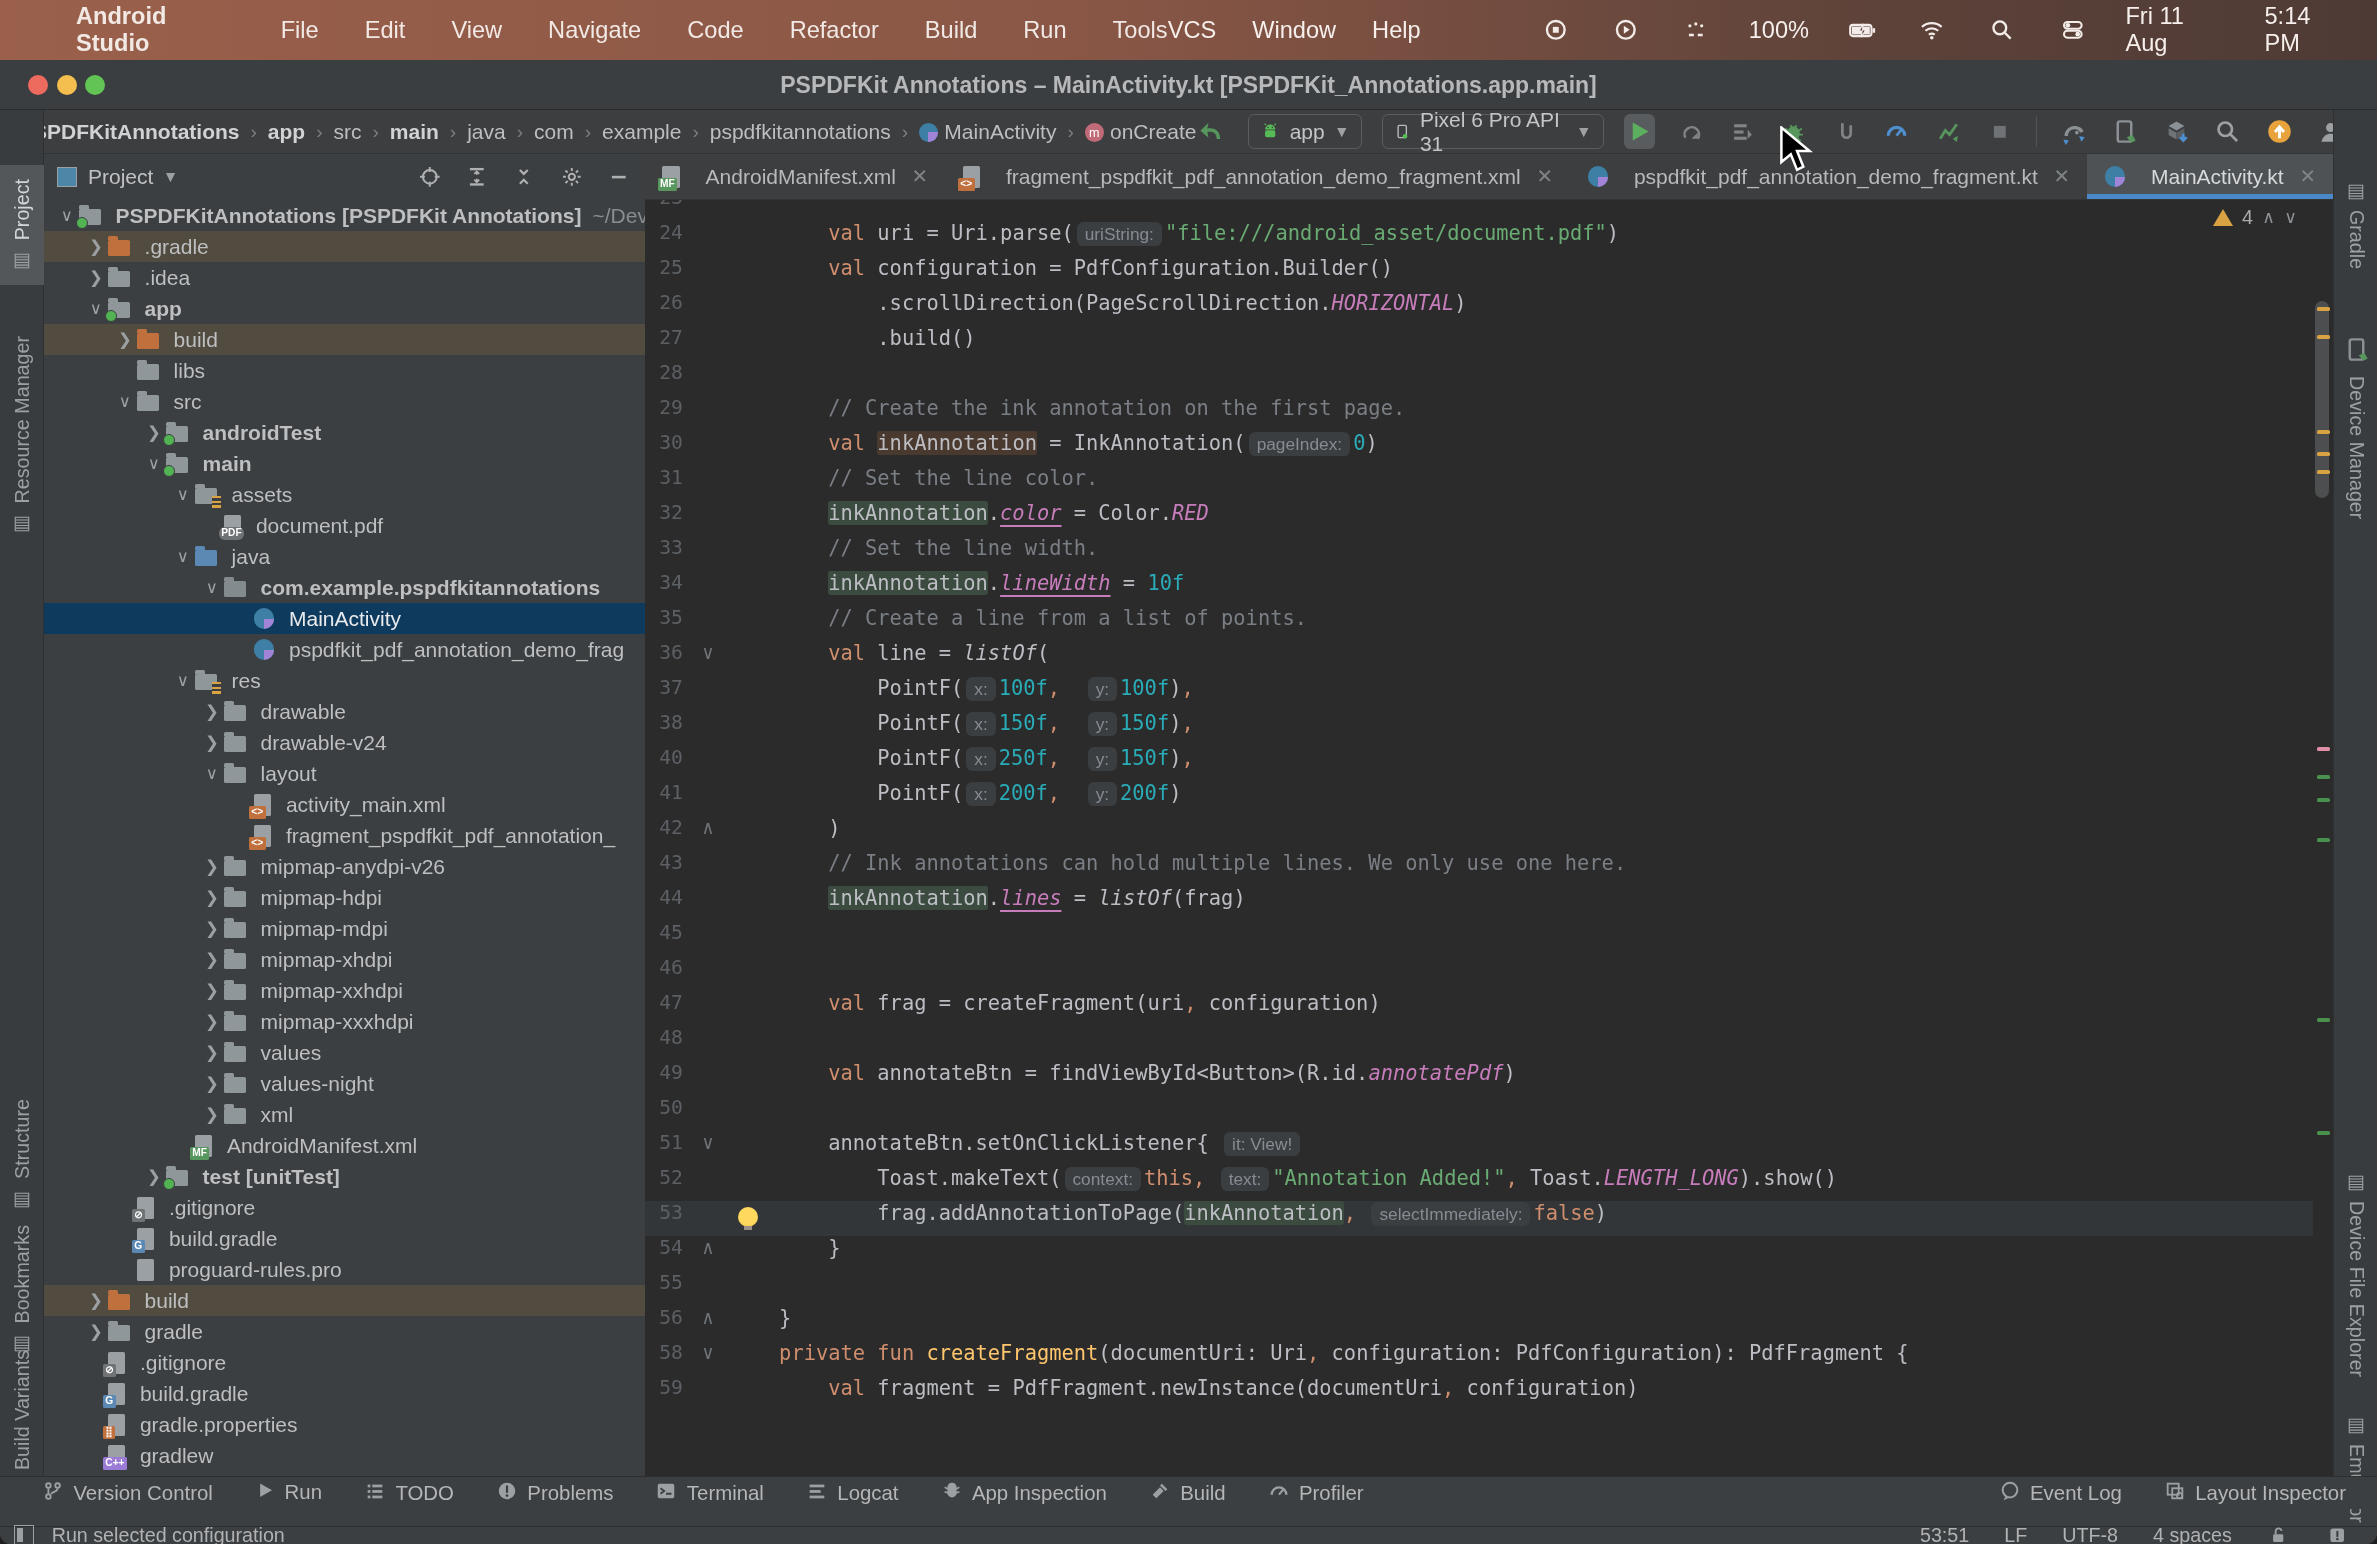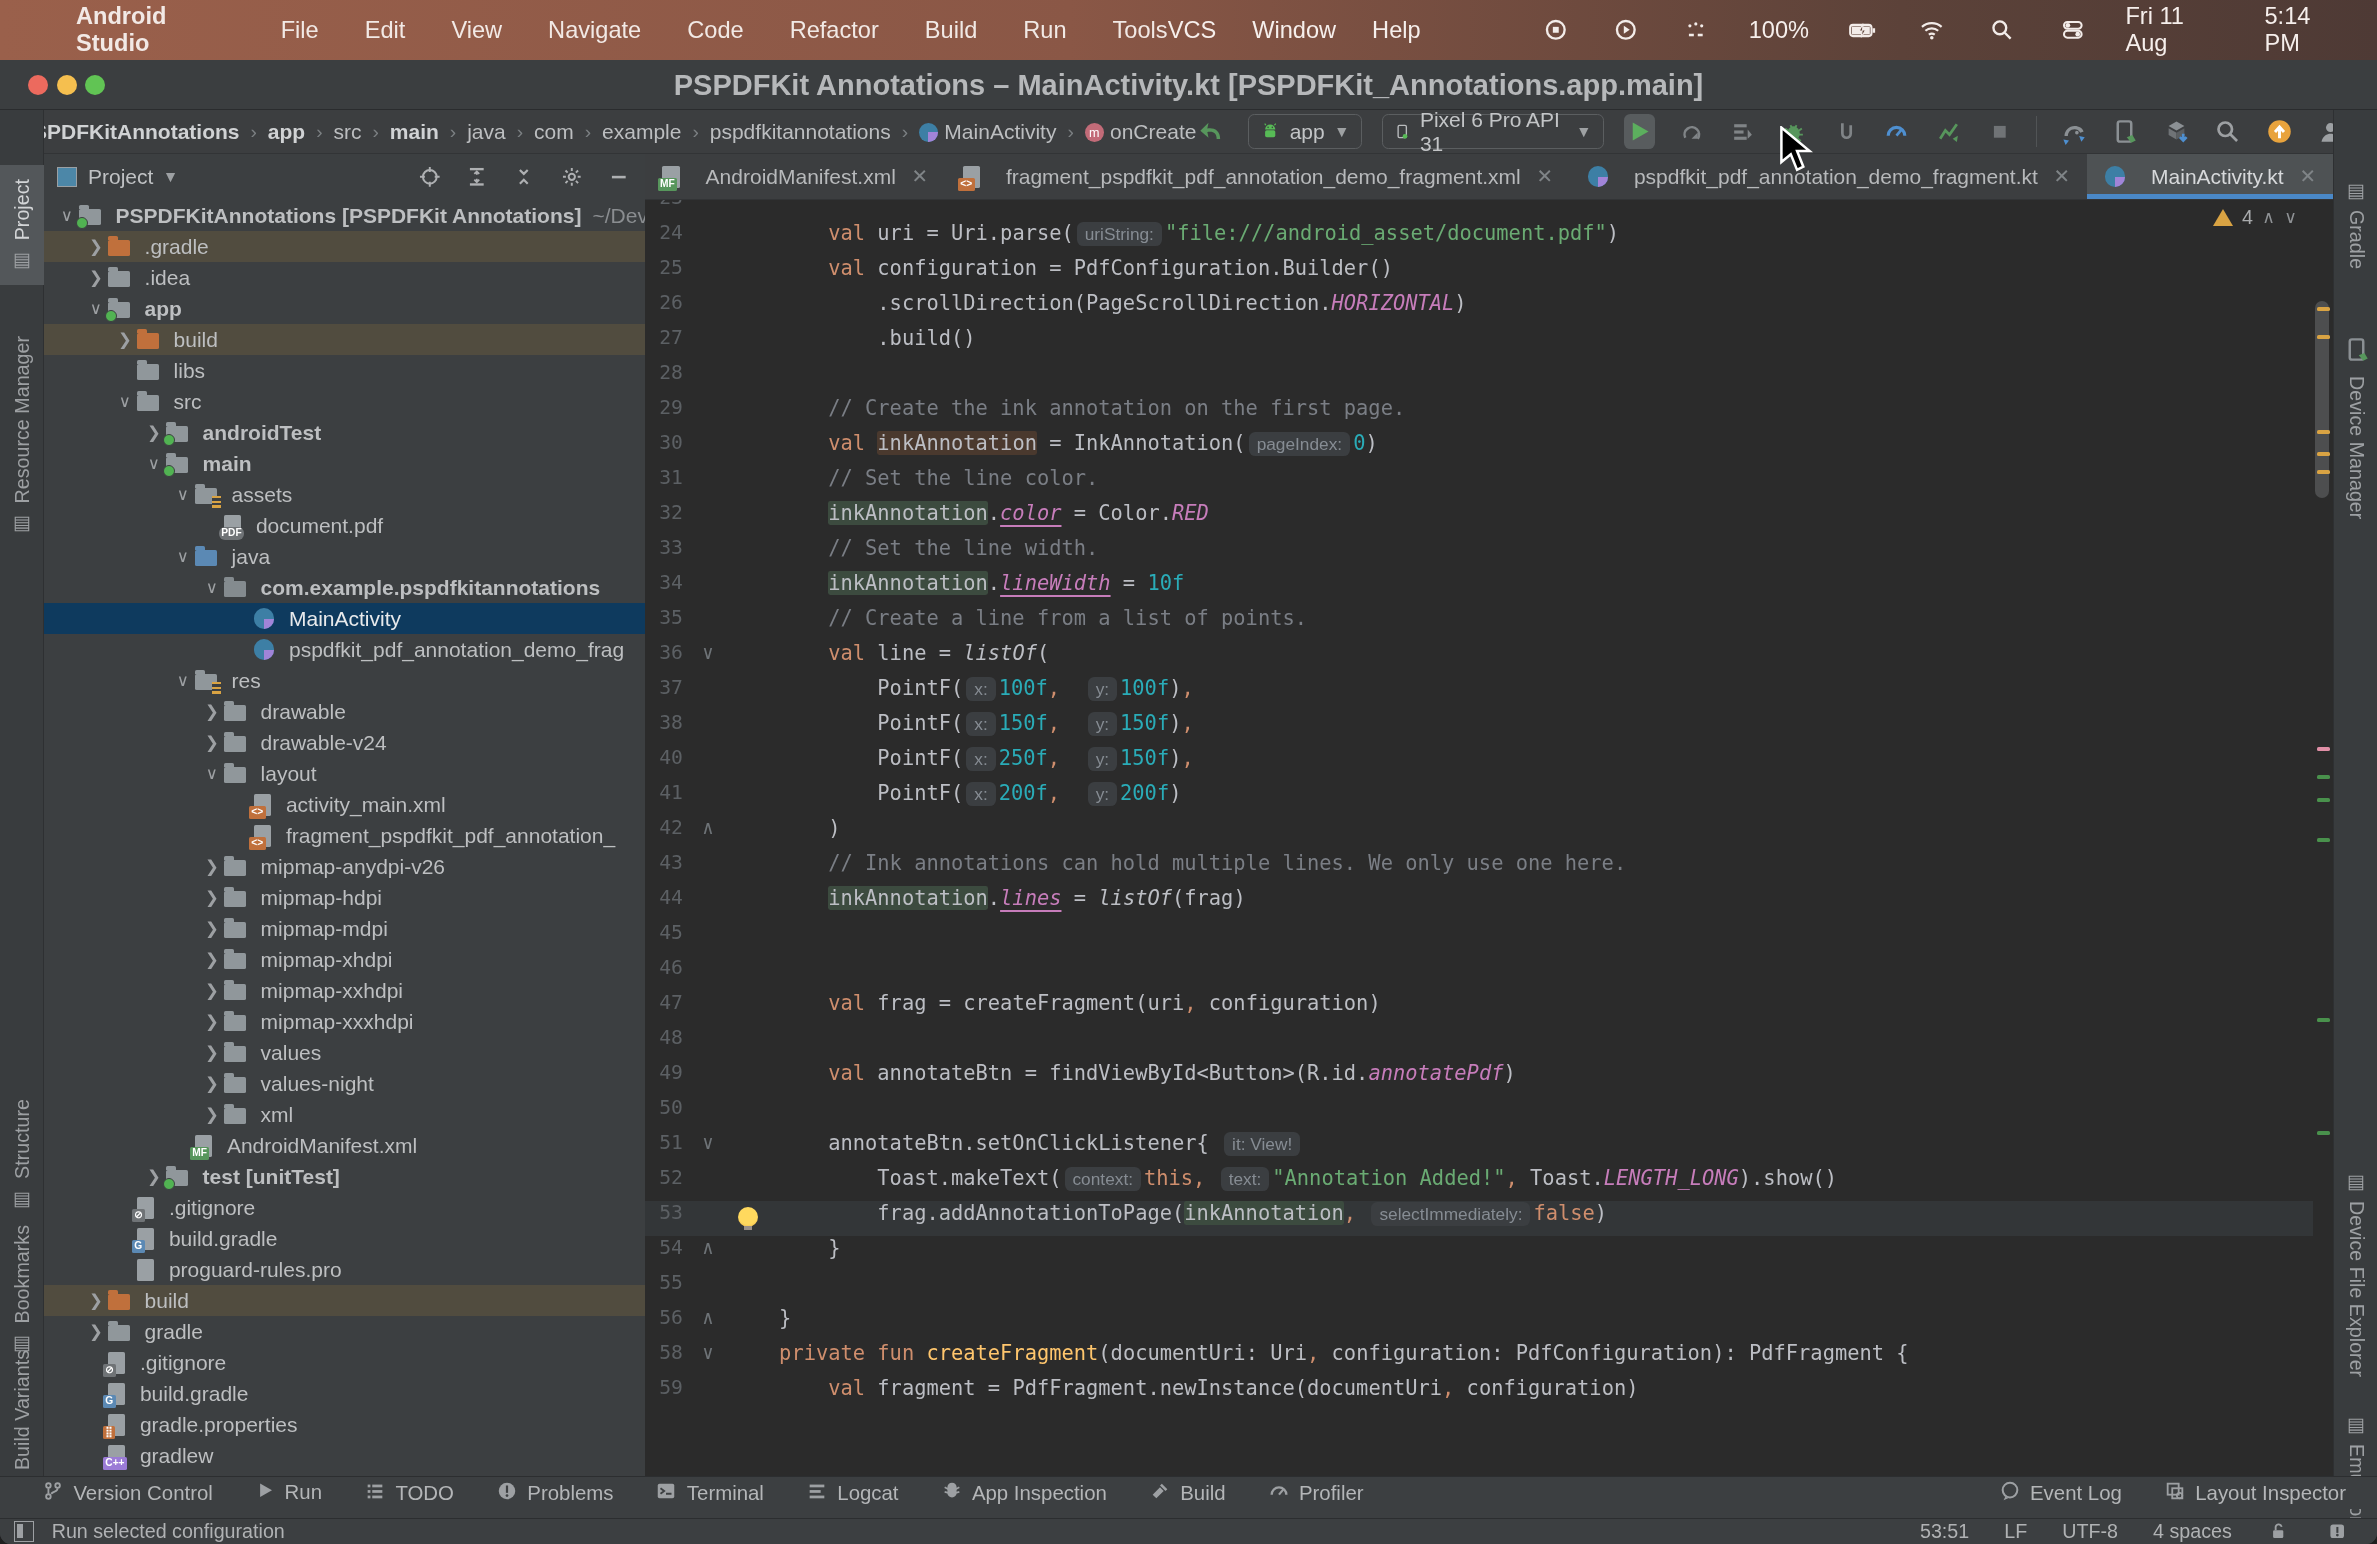--- a/index.html
+++ b/index.html
@@ -15,21 +15,21 @@
   #menu-left .mi.bold{font-weight:bold}
   #menu-right{margin-left:auto;display:flex;gap:36px;align-items:center;margin-right:27px}
   #menu-right svg{display:block}
   
   #window{position:absolute;left:0;top:60px;width:2377px;height:1484px;background:#3c3f41;
     border-radius:0 0 11px 11px;overflow:hidden}
   #titlebar{position:absolute;left:0;top:0;width:100%;height:50px;background:#3b3e40;
     border-bottom:0.8px solid #2a2c2e}
   .tl{position:absolute;top:15px;width:20.4px;height:20.4px;border-radius:50%}
   #titlebar .title{position:absolute;left:0;right:0;top:0;height:50px;display:flex;
-    align-items:center;justify-content:center;color:#b6b8ba;font-weight:bold;font-size:29px}
+    align-items:center;justify-content:center;color:#b6b8ba;font-weight:bold;font-size:23px}
   
   #navrow{position:absolute;left:0;top:50px;width:100%;height:44px;background:#3c3e40;
     border-bottom:0.8px solid #323436;display:flex;align-items:center;color:#bcbec0;font-size:21px}
   #crumbs{display:flex;align-items:center;margin-left:19px;gap:11px;white-space:nowrap}
   #crumbs .sep{color:#7c8083;font-size:19px}
   #crumbs .bold{font-weight:bold;color:#d0d2d4}
   #crumbs .ci{display:inline-flex;margin-right:6.3px;vertical-align:middle}
   #toolbar{margin-left:auto;display:flex;align-items:center;gap:20.4px;margin-right:31px}
   .combo{display:flex;align-items:center;gap:9.4px;border:1.6px solid #5b5e60;border-radius:6.3px;
     height:35px;padding:0 11px;color:#c3c5c7}
@@ -114,21 +114,21 @@
   #stripe .thumb{position:absolute;left:2.4px;width:14px;border-radius:7px;background:rgba(140,144,147,.35)}
   .mark{position:absolute;right:3.1px;width:12.6px;height:3.9px;border-radius:1.6px}
   
   #btoolbar{position:absolute;left:0;bottom:35px;width:100%;height:33px;background:#3c3f41;
     border-top:0.8px solid #2c2e30;display:flex;align-items:center;color:#b4b6b8;font-size:20.4px}
   #btoolbar .bi{display:flex;align-items:center;gap:9.4px;margin-left:42px}
   #btoolbar .bi .g{color:#9da0a3;font-size:19px}
   #btoolbar .right{margin-left:auto;display:flex;gap:42px;margin-right:31px}
   #btoolbar .right .bi{margin-left:0}
   
-  #statusbar{position:absolute;left:0;bottom:0;width:100%;height:26px;background:#3c3f41;
+  #statusbar{position:absolute;left:0;bottom:0;width:100%;height:18px;background:#3c3f41;
     border-top:0.8px solid #2c2e30;display:flex;align-items:center;color:#b0b2b4;font-size:19.7px}
   #statusbar .wicon{width:20.4px;height:20.4px;border:1.6px solid #9da0a3;margin:0 17.3px 0 14px;position:relative}
   #statusbar .wicon::after{content:'';position:absolute;left:1.6px;top:1.6px;width:6.3px;height:14px;background:#9da0a3}
   #statusbar .rgrp{margin-left:auto;display:flex;gap:35px;margin-right:28px;align-items:center}
   
   #cursor{position:absolute;left:1778px;top:126px;z-index:50}
 </style>
 </head>
 <body>
 

